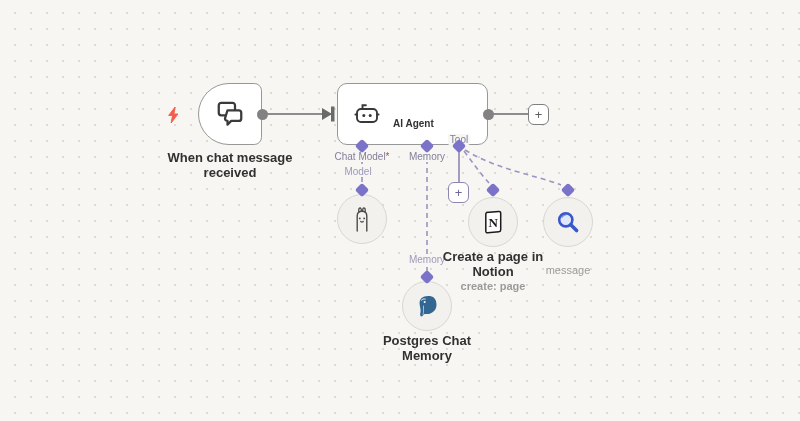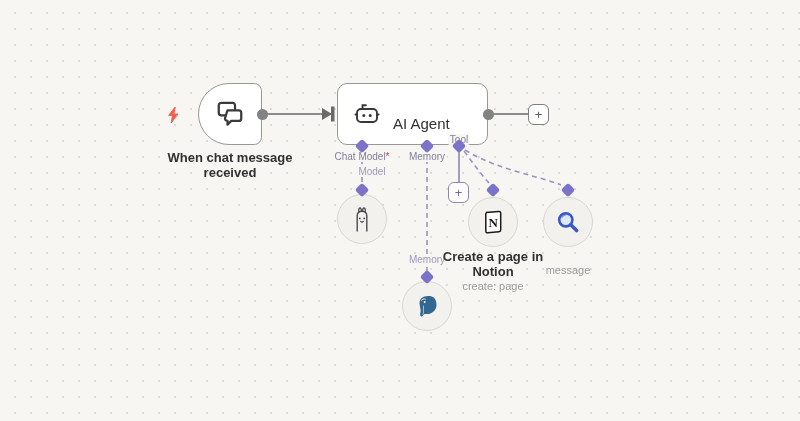--- a/index.html
+++ b/index.html
@@ -10,21 +10,21 @@
     background-image:radial-gradient(circle,#dcdad4 1.1px,transparent 1.4px);
     background-size:16px 16px;background-position:7px 5px;
   }
   #connections{position:absolute;left:0;top:0;z-index:1;}
   .node-rect{
     position:absolute;background:#fff;border:1.8px solid #979797;z-index:2;
     box-sizing:border-box;display:flex;align-items:center;
   }
   .trigger{left:198px;top:83px;width:64px;height:62px;border-radius:32px 8px 8px 32px;justify-content:center;}
   .agent{left:337px;top:83px;width:151px;height:62px;border-radius:10px;padding-left:15px;gap:12px;}
-  .agent-title{font-size:15px;font-weight:400;color:#313131;margin-top:18px;}
+  .agent-title{font-size:10px;font-weight:700;color:#313131;margin-top:18px;}
   .node-circle{
     position:absolute;width:50px;height:50px;border-radius:50%;z-index:2;
     background:#f2f1ee;border:1.5px solid #d9d7d2;box-sizing:border-box;
     display:flex;align-items:center;justify-content:center;
   }
   .circle-ollama{left:337px;top:194px;}
   .circle-postgres{left:402px;top:281px;}
   .circle-notion{left:468px;top:197px;}
   .circle-searxng{left:543px;top:197px;}
   .endpoint-dot{
@@ -51,28 +51,28 @@
   .t-postgres{left:427px;top:333px;width:104px;}
   .t-notion{left:493px;top:249px;width:112px;}
   .t-searxng{left:568px;top:249px;width:100px;}
   .port-label{
     position:absolute;z-index:3;font-size:10px;color:#82809b;transform:translateX(-50%);
     background:#f7f6f3;padding:0 2px;border-radius:2px;white-space:nowrap;line-height:11px;
   }
   .pl-chatmodel{left:362px;top:151px;}
   .pl-memory{left:427px;top:151px;}
   .pl-tool{left:459px;top:134px;}
-  .pl-model{left:372px;top:166px;color:#9d99ba;}
+  .pl-model{left:358px;top:166px;color:#9d99ba;}
   .pl-memlink{left:427px;top:254px;color:#9d99ba;}
   .required-star{color:#d0443c;}
   .sub-label{
     position:absolute;z-index:3;font-size:11px;color:#9b9b9b;text-align:center;
     transform:translateX(-50%);white-space:nowrap;line-height:13px;
   }
-  .s-notion{left:493px;top:280px;}
+  .s-notion{left:493px;top:280px;font-weight:bold;}
   .s-searxng{left:568px;top:264px;}
   .bolt{position:absolute;left:166px;top:106px;z-index:2;}
 </style>
 </head>
 <body>
 
 <div id="canvas">
 
   <svg id="connections" width="800" height="421">
     <line x1="262" y1="114" x2="331" y2="114" stroke="#8c8c8c" stroke-width="2"></line>
@@ -136,20 +136,21 @@
 
   <div class="diamond" style="left:422px;top:272px;"></div>
   <div class="node-circle circle-postgres">
     <svg width="25" height="25" viewBox="0 0 24 24">
       <path d="M12.7 2C7 2 4.2 5 4.4 9.2c.1 2.6 1 4.7 1 6.8 0 1.7-.8 3.3-.3 4.7.3.9 1.4 1.1 2.1.4 1-.9 1.1-2.1 2.6-1.9 1.5.2 3 .1 4.4-.3 4-1.2 6.6-4.4 6.4-9C20.4 4.5 17.6 2 12.7 2z" fill="#336791"></path>
       <circle cx="9.3" cy="7.6" r="1" fill="#ffffff"></circle>
       <path d="M6.2 5.9c.9-1.1 2.4-1.5 3.7-1" stroke="#ffffff" stroke-width=".9" fill="none" stroke-linecap="round"></path>
       <path d="M8.2 11.5c-.2 3 .3 5.6-.4 8" stroke="#ffffff" stroke-width=".8" fill="none" opacity=".7" stroke-linecap="round"></path>
     </svg>
   </div>
+  <div class="node-title t-postgres">Postgres Chat Memory</div>
 
   <div class="diamond" style="left:488px;top:185px;"></div>
   <div class="node-circle circle-notion">
     <svg width="24" height="26" viewBox="0 0 24 26">
       <path d="M5 3.6 17.8 2.5c1.2-.1 1.9.5 1.9 1.7v16.5c0 1.2-.6 1.9-1.8 2L6.6 23.8c-1.1.1-1.8-.5-1.8-1.7V4.9c0-.8.4-1.2 1.2-1.3z" fill="#ffffff" stroke="#1a1a1a" stroke-width="1.5"></path>
       <text x="7.6" y="17.8" font-family="'Liberation Serif',serif" font-weight="bold" font-size="13" fill="#1a1a1a">N</text>
     </svg>
   </div>
   <div class="node-title t-notion">Create a page in Notion</div>
   <div class="sub-label s-notion">create: page</div>

